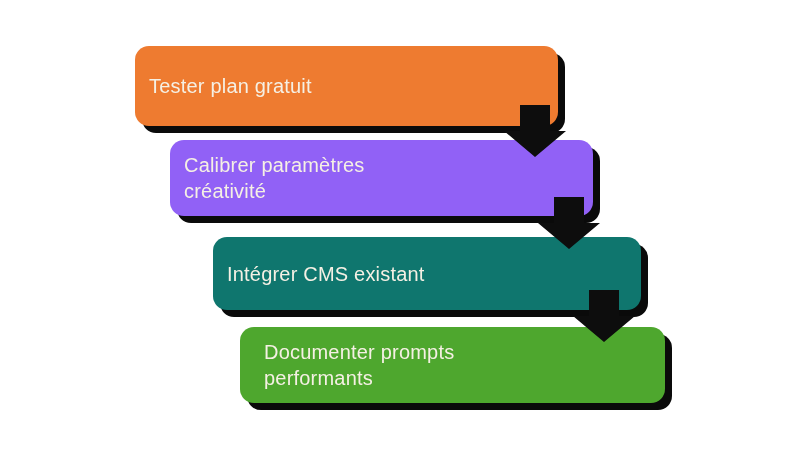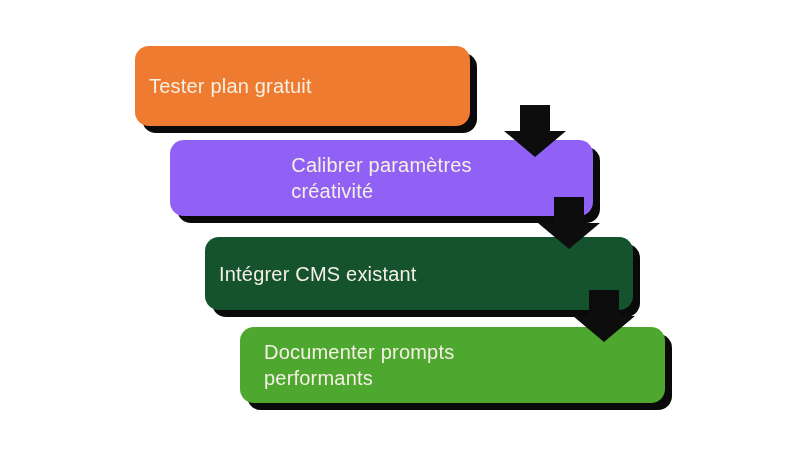--- a/index.html
+++ b/index.html
@@ -24,22 +24,22 @@
     box-sizing: border-box;
     padding-left: 14px;
     padding-right: 14px;
   }
   .step span {
     font-size: 20px;
     line-height: 1.3;
     white-space: pre-line;
     letter-spacing: 0.2px;
   }
-  .step-1 { left: 135px; top: 46px;  width: 335px; height: 80px; }
-  .step-2 { left: 170px; top: 140px; width: 423px; height: 76px; justify-content: center; }
+  .step-1 { left: 135px; top: 46px;  width: 423px; height: 80px; }
+  .step-2 { left: 170px; top: 140px; width: 423px; height: 76px; }
   .step-3 { left: 205px; top: 237px; width: 428px; height: 73px; }
   .step-4 { left: 240px; top: 327px; width: 425px; height: 76px; }
   .arrow {
     position: absolute;
     left: 0;
     top: 0;
     width: 800px;
     height: 450px;
     pointer-events: none;
   }
@@ -51,21 +51,21 @@
 
   <div class="step step-1" style="background: rgb(238, 123, 48); color: rgb(245, 240, 228);">
     <span>Tester plan gratuit</span>
   </div>
 
   <div class="step step-2" style="background: rgb(145, 97, 246); color: rgb(245, 240, 228);">
     <span>Calibrer paramètres
 créativité</span>
   </div>
 
-  <div class="step step-3" style="background: #14532d; color: rgb(245, 240, 228);">
+  <div class="step step-3" style="background: #0f766e; color: rgb(245, 240, 228); margin-left: 8px;">
     <span>Intégrer CMS existant</span>
   </div>
 
   <div class="step step-4" style="background: rgb(78, 167, 46); color: rgb(245, 240, 228); padding-left: 24px;">
     <span>Documenter prompts
 performants</span>
   </div>
 
   <svg class="arrow" viewBox="0 0 800 450">
     <polygon class="arrow-shape" points="520,105 550,105 550,131 566,131 535,157 504,131 520,131" fill="#0d0d0d"></polygon>

